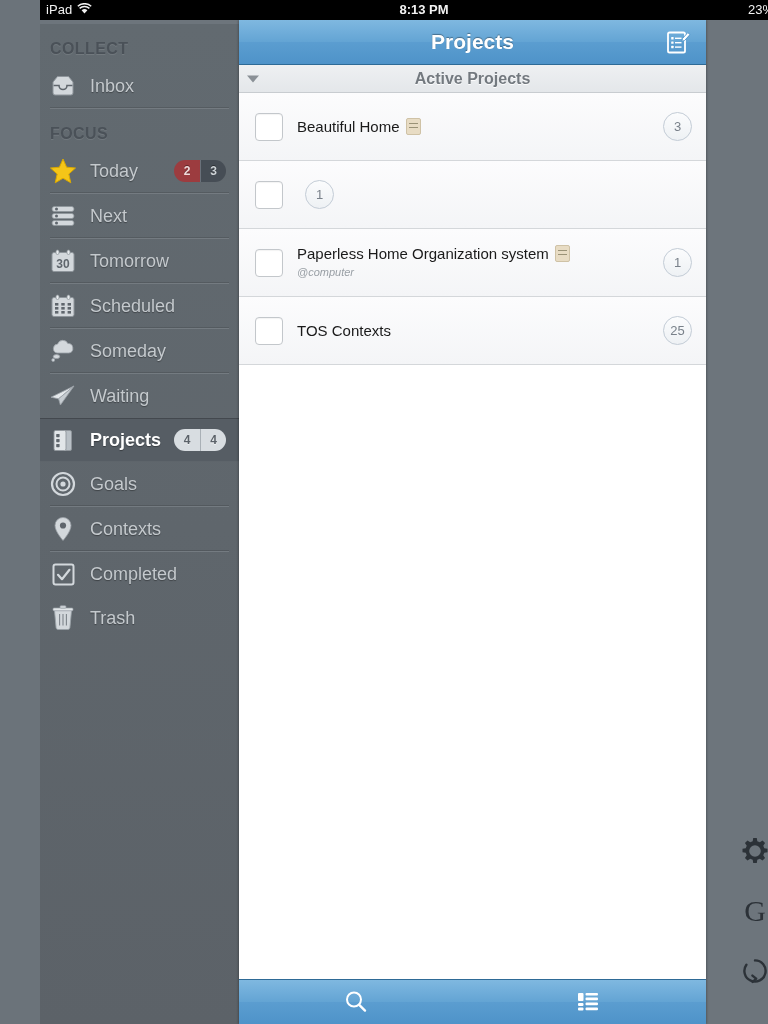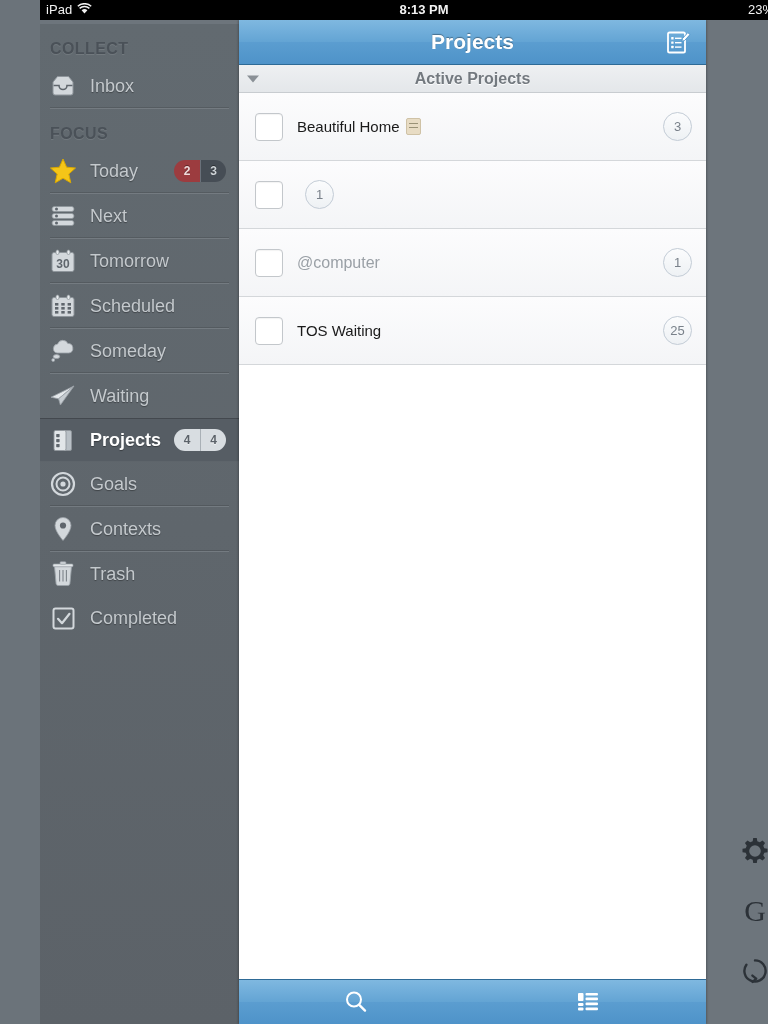--- a/index.html
+++ b/index.html
@@ -262,23 +262,24 @@
     content: "";
     position: absolute;
     left: 2px; right: 2px;
     height: 1px;
     background: #9d9madd;
     background: #9a9277;
   }
   .note-icon::before { top: 4px; }
   .note-icon::after { top: 8px; }
   .row .subtitle {
-    font-size: 16px;
+    font-size: 11px;
     color: #9aa0a6;
     margin-top: 5px;
+    font-style: italic;
   }
   .count-badge {
     flex: 0 0 auto;
     width: 27px; height: 27px;
     border-radius: 50%;
     border: 1px solid #c3ccd6;
     background: linear-gradient(to bottom, #fbfcfd, #eef1f4);
     color: #79818a;
     font-size: 13px;
     display: flex;
@@ -504,42 +505,42 @@
           <circle cx="11" cy="9.5" r="3.1" fill="#5f666d"></circle>
         </svg>
       </span>
       <span class="label">Contexts</span>
     </div>
 
     <div class="divider"></div>
 
     <div class="nav-row">
       <span class="ico">
+        <svg width="25" height="25" viewBox="0 0 25 25">
+          <rect x="2.5" y="2.5" width="20" height="20" rx="2" fill="none" stroke="#d3d8dc" stroke-width="2"></rect>
+          <path d="M7 12.8 L11 17.2 L18.5 7.8" fill="none" stroke="#d3d8dc" stroke-width="2.2" stroke-linecap="round" stroke-linejoin="round"></path>
+        </svg>
+      </span>
+      <span class="label">Completed</span>
+    </div>
+
+    <div class="nav-row">
+      <span class="ico">
         <svg width="24" height="26" viewBox="0 0 24 26">
           <path d="M3.5 5.5 h17 l-1.6 17.2 a2 2 0 0 1 -2 1.8 H7.1 a2 2 0 0 1 -2 -1.8 Z" fill="#d3d8dc" stroke="#9aa1a7" stroke-width="0.9"></path>
           <rect x="2" y="3" width="20" height="2.8" rx="1" fill="#e2e6e9" stroke="#9aa1a7" stroke-width="0.7"></rect>
           <rect x="9" y="0.8" width="6" height="2.4" rx="1" fill="#d3d8dc" stroke="#9aa1a7" stroke-width="0.7"></rect>
           <g stroke="#7d848a" stroke-width="1.1">
             <line x1="8.6" y1="9" x2="8.6" y2="20.5"></line>
             <line x1="12" y1="9" x2="12" y2="20.5"></line>
             <line x1="15.4" y1="9" x2="15.4" y2="20.5"></line>
           </g>
         </svg>
       </span>
       <span class="label">Trash</span>
-    </div>
-
-    <div class="nav-row">
-      <span class="ico">
-        <svg width="25" height="25" viewBox="0 0 25 25">
-          <rect x="2.5" y="2.5" width="20" height="20" rx="2" fill="none" stroke="#d3d8dc" stroke-width="2"></rect>
-          <path d="M7 12.8 L11 17.2 L18.5 7.8" fill="none" stroke="#d3d8dc" stroke-width="2.2" stroke-linecap="round" stroke-linejoin="round"></path>
-        </svg>
-      </span>
-      <span class="label">Completed</span>
     </div>
 
   </div>
 
   <div class="panel">
 
     <div class="navbar">
       <span class="title">Projects</span>
       <span class="compose">
         <svg width="26" height="26" viewBox="0 0 26 26">
@@ -576,30 +577,34 @@
       </div>
 
       <div class="row">
         <span class="checkbox"></span>
         <span class="count-badge">1</span>
       </div>
 
       <div class="row">
         <span class="checkbox"></span>
         <span class="texts">
+          <span class="title-line">
+            <span class="row-title">Paperless Home Organization system</span>
+            <span class="note-icon"></span>
+          </span>
           <span class="subtitle">@computer</span>
         </span>
         <span class="count-badge">1</span>
       </div>
 
       <div class="row">
         <span class="checkbox"></span>
         <span class="texts">
           <span class="title-line">
-            <span class="row-title">TOS Waiting</span>
+            <span class="row-title">TOS Contexts</span>
           </span>
         </span>
         <span class="count-badge">25</span>
       </div>
 
     </div>
 
     <div class="toolbar">
       <span class="tb-btn tb-search">
         <svg width="26" height="26" viewBox="0 0 26 26">

